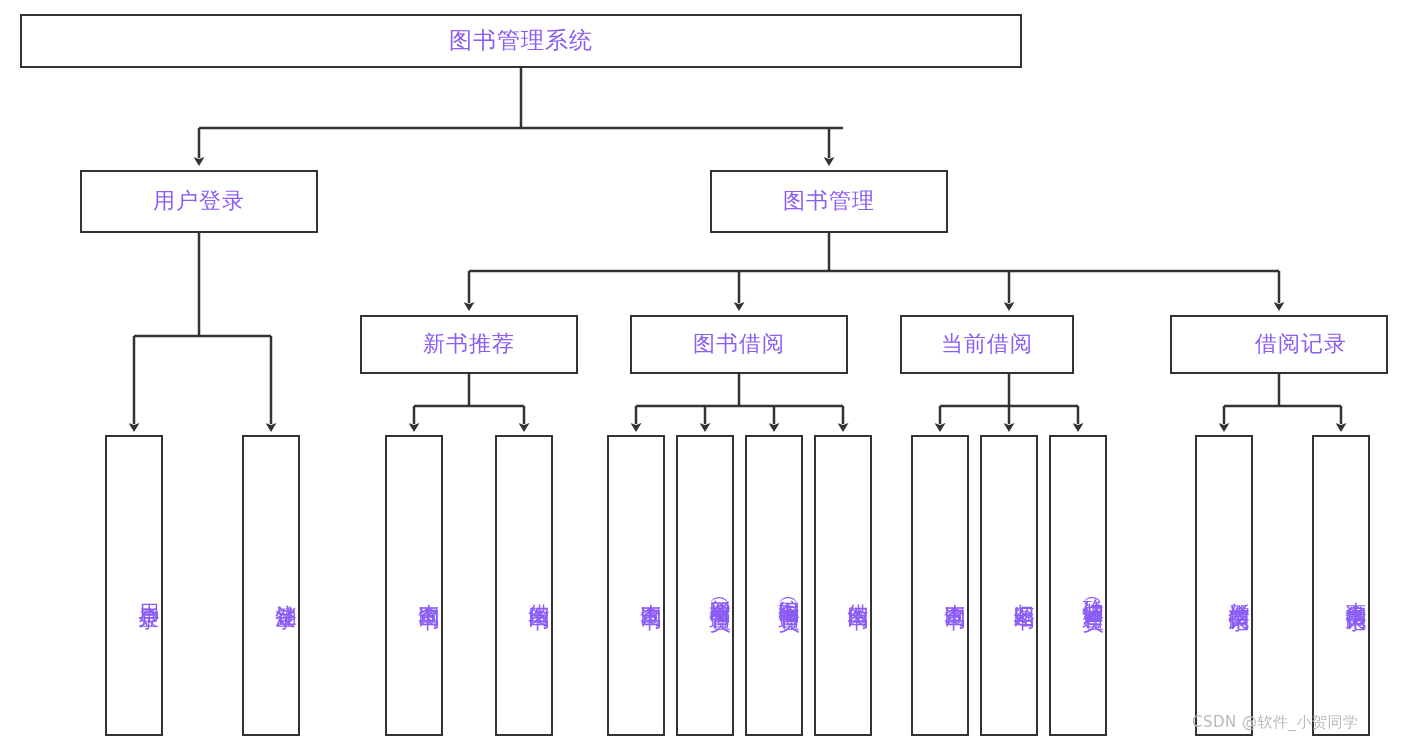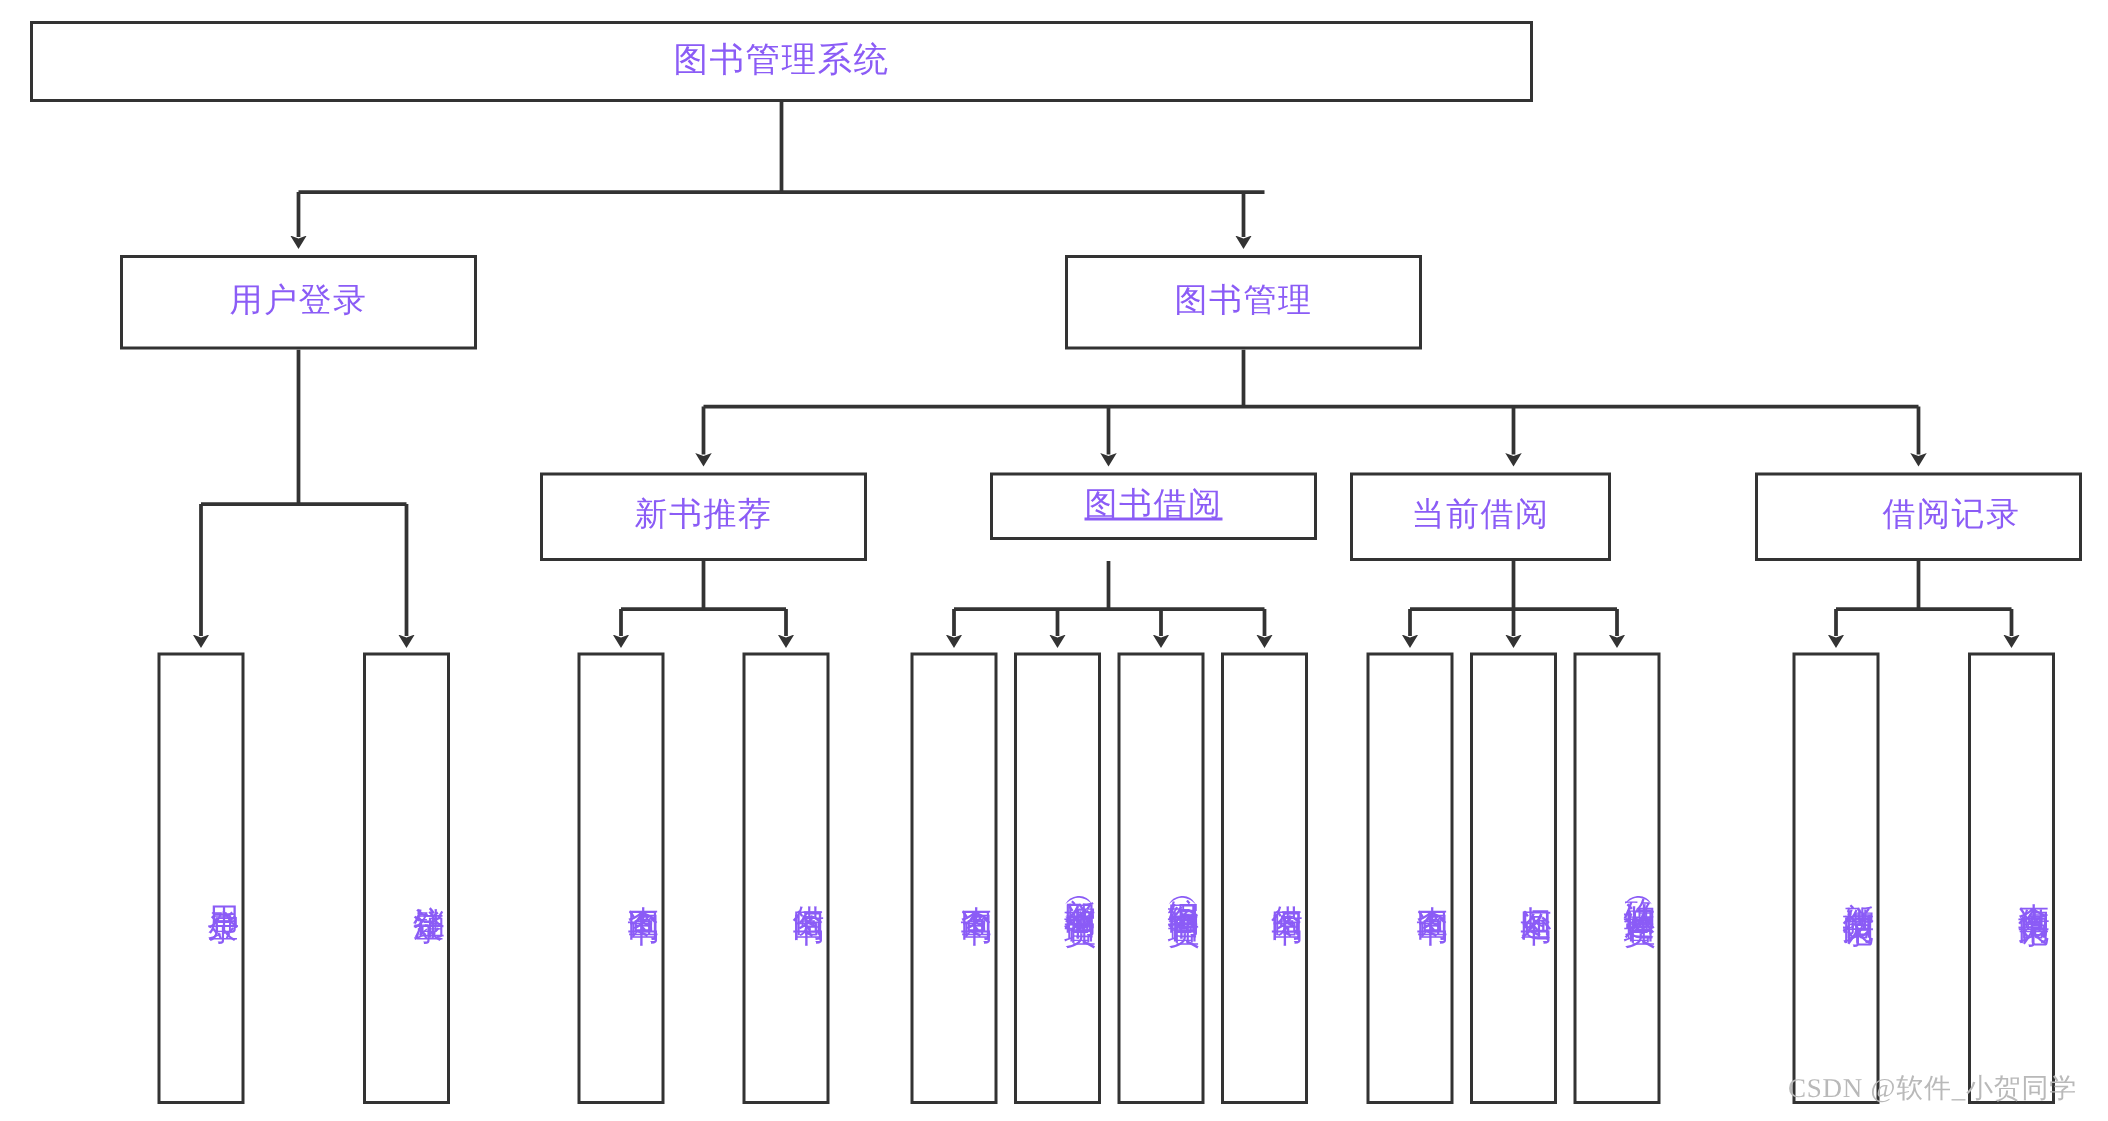--- a/index.html
+++ b/index.html
@@ -55,26 +55,25 @@
     justify-content: center;
     padding-top: 10px;
   }
   .node.vertical .vtext {
     writing-mode: vertical-rl;
     text-orientation: upright;
     white-space: nowrap;
   }
   .watermark {
     position: absolute;
-    font-size: 18px;
+    font-size: 15px;
     color: #b9b9b9;
     letter-spacing: 0.5px;
     white-space: nowrap;
     user-select: none;
-    font-family: Liberation Serif, serif;
   }
 </style>
 </head>
 <body>
 
 <div id="canvas">
 
   <svg id="edges" viewBox="0 0 1405 747" xmlns="http://www.w3.org/2000/svg">
     <defs>
       <marker id="arrow" markerWidth="9" markerHeight="11" refX="1" refY="5.5" orient="auto" markerUnits="userSpaceOnUse">
@@ -132,21 +131,21 @@
   <div class="node horizontal" style="left:80px; top:170px; width:238px; height:63px;">
     <span>用户登录</span>
   </div>
   <div class="node horizontal" style="left:710px; top:170px; width:238px; height:63px;">
     <span>图书管理</span>
   </div>
 
   <div class="node horizontal" style="left:360px; top:315px; width:218px; height:59px;">
     <span>新书推荐</span>
   </div>
-  <div class="node horizontal" style="left:660px; top:315px; width:218px; height:45px;text-decoration:underline;">
+  <div class="node horizontal" style="left:630px; top:315px; width:218px; height:59px;">
     <span>图书借阅</span>
   </div>
   <div class="node horizontal" style="left:900px; top:315px; width:174px; height:59px;">
     <span>当前借阅</span>
   </div>
   <div class="node horizontal" style="left:1170px; top:315px; width:218px; height:59px;padding-left:44px;">
     <span>借阅记录</span>
   </div>
 
   <div class="node vertical" style="left:105px; top:435px; width:58px; height:301px;">

